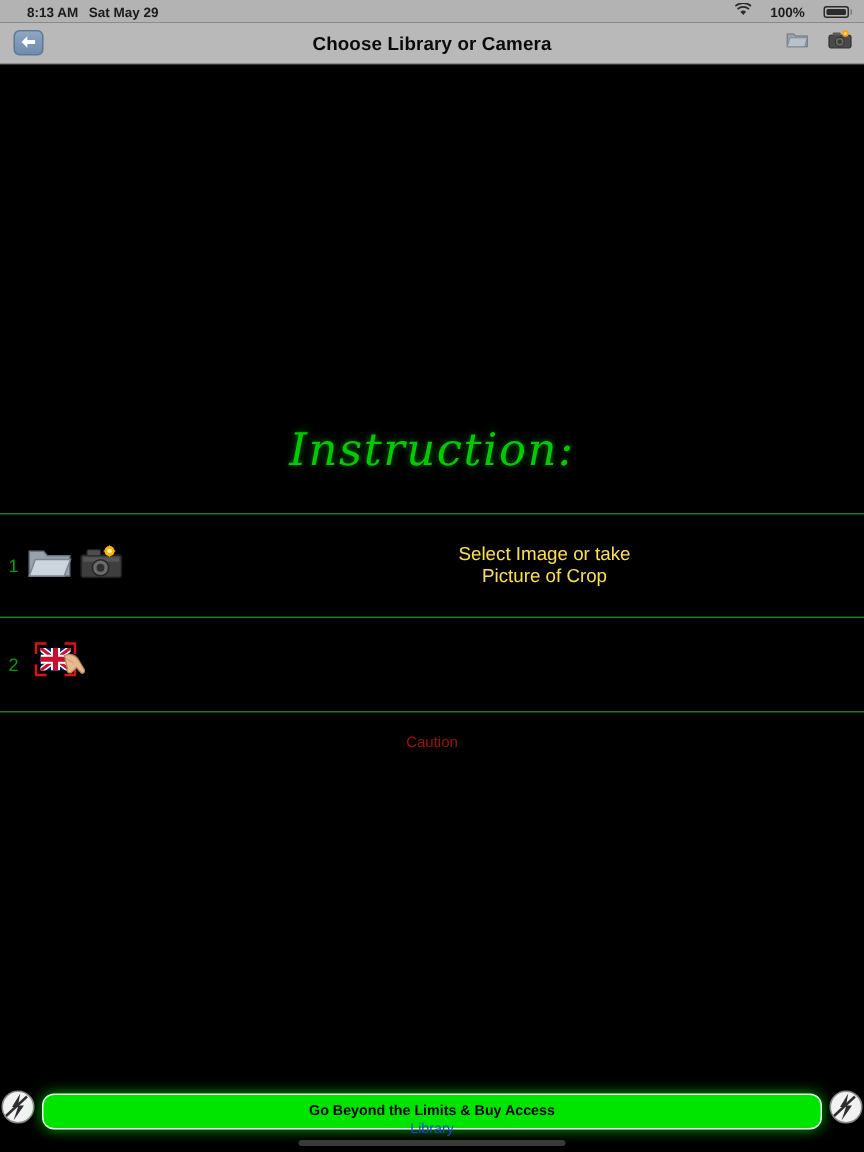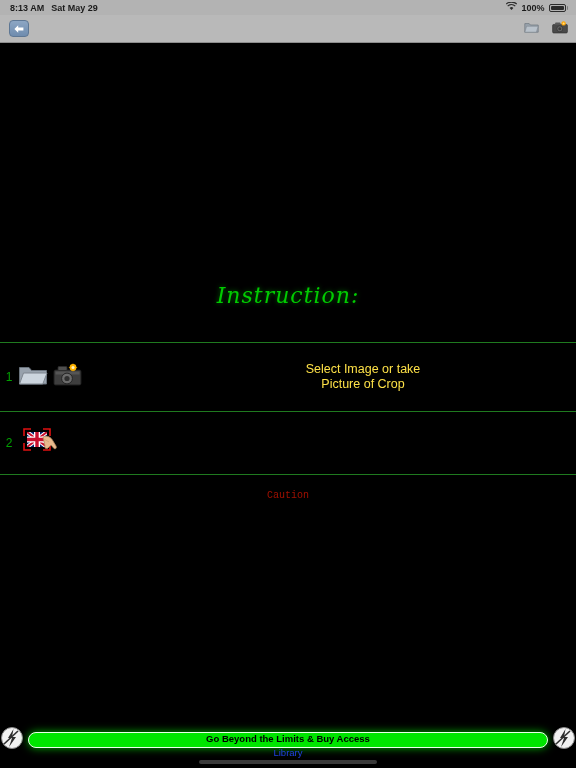--- a/index.html
+++ b/index.html
@@ -32,27 +32,27 @@
     display: flex;
     align-items: center;
     font-size: 9px;
     color: #1a1a1a;
     font-weight: bold;
   }
   .status-left {
     display: flex;
     align-items: center;
     gap: 7px;
-    padding-left: 10px;
+    padding-left: 18px;
   }
   .status-right {
     margin-left: auto;
     display: flex;
     align-items: center;
-    gap: 4px;
+    gap: 12px;
     padding-right: 8px;
   }
   .wifi-icon { display: block; }
   .battery {
     display: inline-flex;
     align-items: center;
   }
   .battery-body {
     width: 17px;
     height: 8px;
@@ -129,21 +129,21 @@
     bottom: 0;
     background: #000;
   }
   .instruction-title {
     position: absolute;
     top: 240px;
     left: 0; right: 0;
     text-align: center;
     font-family: "DejaVu Serif", serif;
     font-style: italic;
-    font-size: 22px;
+    font-size: 30px;
     color: #00cc00;
     text-shadow: 0 0 5px rgba(0,200,0,0.55);
     letter-spacing: 1px;
   }
 
   .divider {
     position: absolute;
     left: 0;
     width: 576px;
     height: 1px;
@@ -186,21 +186,20 @@
     color: #fde047;
   }
 
   .caution {
     position: absolute;
     top: 447px;
     left: 0; right: 0;
     text-align: center;
     font-size: 10px;
     color: #a01000;
-    font-family: Liberation Mono, monospace;
   }
 
   
   .folder-icon { display: block; }
   .camera-icon { display: block; }
   .crop-icon { display: block; }
 
   
   .bottombar {
     position: absolute;
@@ -215,26 +214,27 @@
     top: 6px;
     left: 0;
     width: 576px;
     display: flex;
     align-items: center;
   }
   .badge-icon { flex: none; display: block; }
   .buy-btn {
     flex: 1;
     margin: 0 4px;
-    height: 16px;
+    height: 24px;
     background: #00e500;
     border: 1.5px solid #eaffea;
     border-radius: 8px;
     box-sizing: border-box;
     display: flex;
+    align-items: center;
     justify-content: center;
     font-size: 9.5px;
     font-weight: bold;
     color: #000;
     box-shadow: 0 0 9px rgba(0,230,0,0.75);
   }
   .restore {
     position: absolute;
     top: 27px;
     left: 0; right: 0;
@@ -282,20 +282,21 @@
   </div>
 
   <div class="navbar">
     <div class="back-btn">
       <span>
         <svg width="12" height="10" viewBox="0 0 12 10">
           <path d="M5.2 1.2 L1.4 5 L5.2 8.8 L5.2 6.4 L10.4 6.4 L10.4 3.6 L5.2 3.6 Z" fill="#ffffff"></path>
         </svg>
       </span>
     </div>
+    <div class="nav-title">Choose Library or Camera</div>
     <div class="nav-right">
       <span>
         <svg width="15" height="13" viewBox="0 0 15 13">
           <path d="M0.8 2.6 L5.2 2.6 L6.4 4.0 L14.2 4.0 L14.2 11.2 L0.8 11.2 Z" fill="#9aa3ad" stroke="#6d757e" stroke-width="0.7"></path>
           <path d="M2.6 5.2 L14.2 5.2 L12.4 11.2 L0.8 11.2 Z" fill="#b9c2cb" stroke="#7f878f" stroke-width="0.6"></path>
         </svg>
       </span>
       <span>
         <svg width="16" height="13" viewBox="0 0 16 13">
           <rect x="0.6" y="3.4" width="14.8" height="8.6" rx="1.2" fill="#4a4a4a" stroke="#2a2a2a" stroke-width="0.6"></rect>

